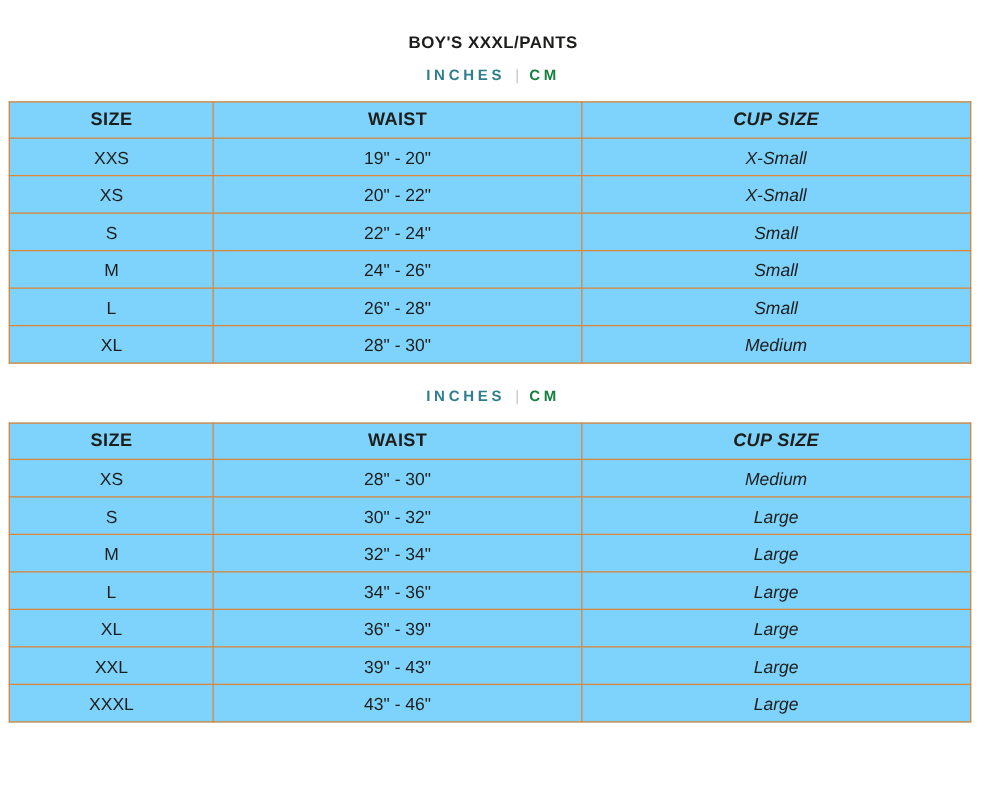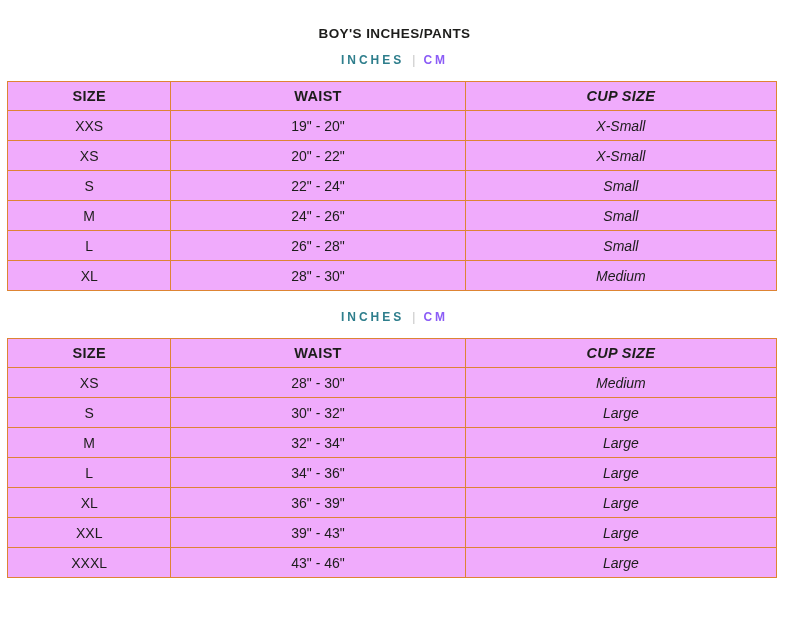--- a/index.html
+++ b/index.html
@@ -34,33 +34,33 @@
     font-size: 12px;
     line-height: 18px;
     user-select: none;
   }
   .unit {
     font-weight: 700;
     letter-spacing: 3px;
     cursor: pointer;
   }
   .unit.active   { color: #2e7e8c; }
-  .unit.inactive { color: #8b5cf6; }
+  .unit.inactive { color: #15803d; }
   .unit-sep {
     color: #c4c4c4;
     margin: 0 8px;
     font-weight: 300;
     letter-spacing: 0;
   }
   table.size-table {
     width: 770px;
     margin-left: 7px;
     border-collapse: collapse;
     table-layout: fixed;
-    background: #f0abfc;
+    background: #7dd3fc;
   }
   .size-table th, .size-table td {
     border: 1px solid #de8434;
     text-align: center;
     vertical-align: middle;
     padding: 0;
   }
   .size-table th {
     height: 28px;
     font-size: 14.5px;
@@ -76,21 +76,21 @@
   .col0 { width: 21.2%; }
   .col1 { width: 38.3%; }
   .col2 { width: 40.5%; font-style: italic; }
 </style>
 </head>
 <body>
 
 <div id="page">
   <div id="sections-root">
   <section class="size-section">
-    <h2 class="section-title">BOY'S INCHES/PANTS</h2>
+    <h2 class="section-title">BOY'S XXXL/PANTS</h2>
     <div class="units">
       <span class="unit active">INCHES</span><span class="unit-sep">|</span><span class="unit inactive">CM</span>
     </div>
     <table class="size-table">
       <thead>
         <tr>
               <th class="col0">SIZE</th>
               <th class="col1">WAIST</th>
               <th class="col2">CUP SIZE</th>
             </tr>

